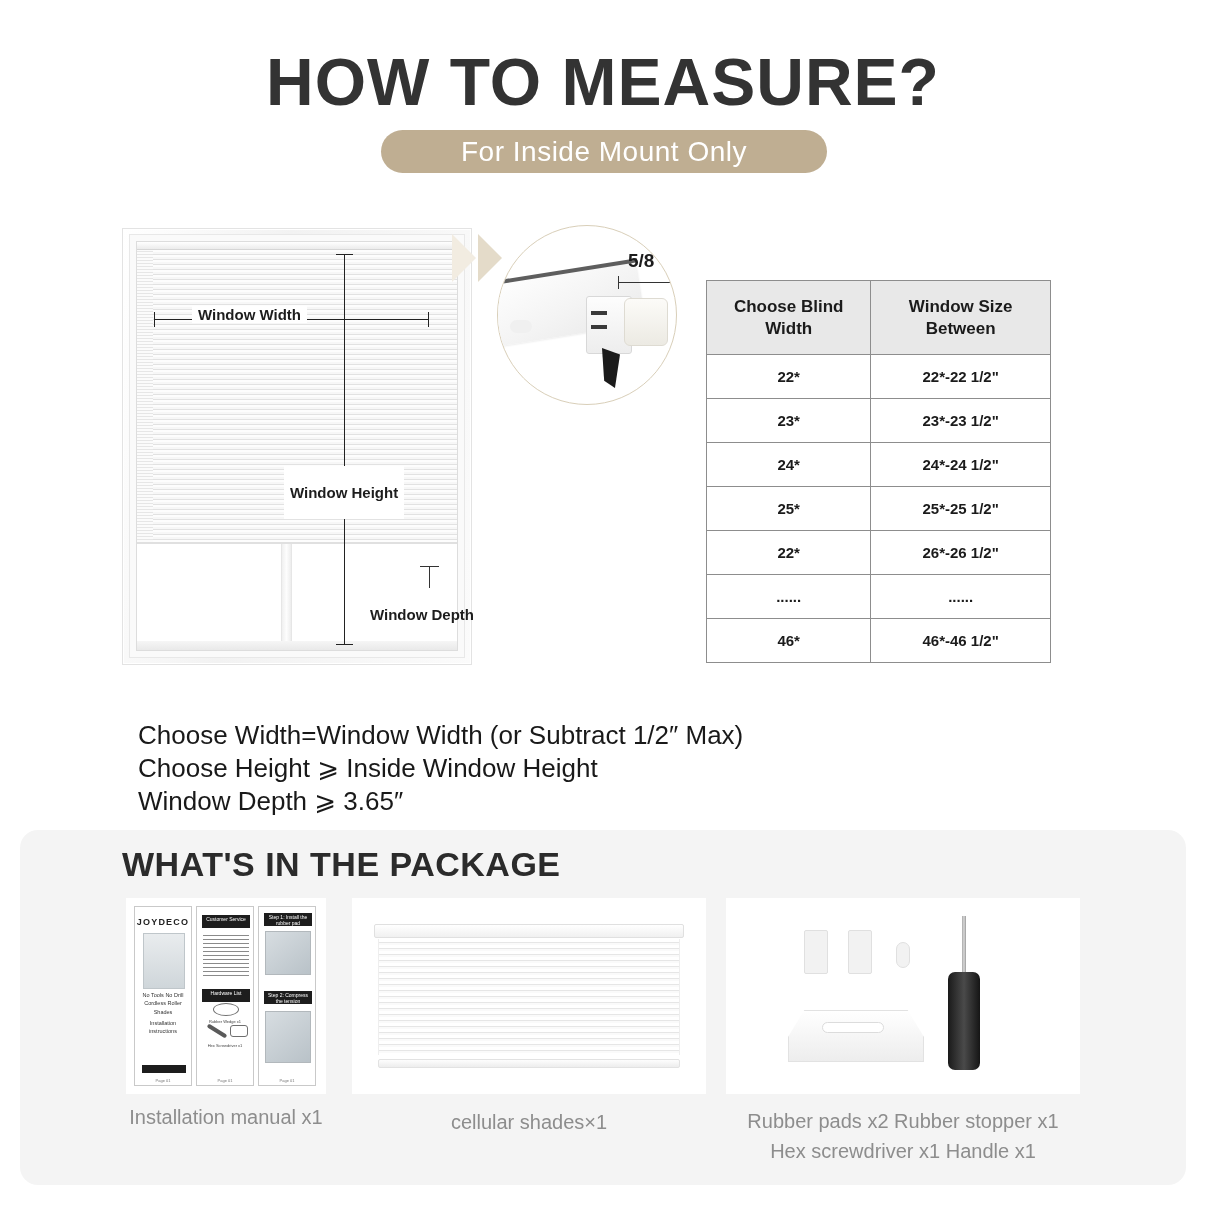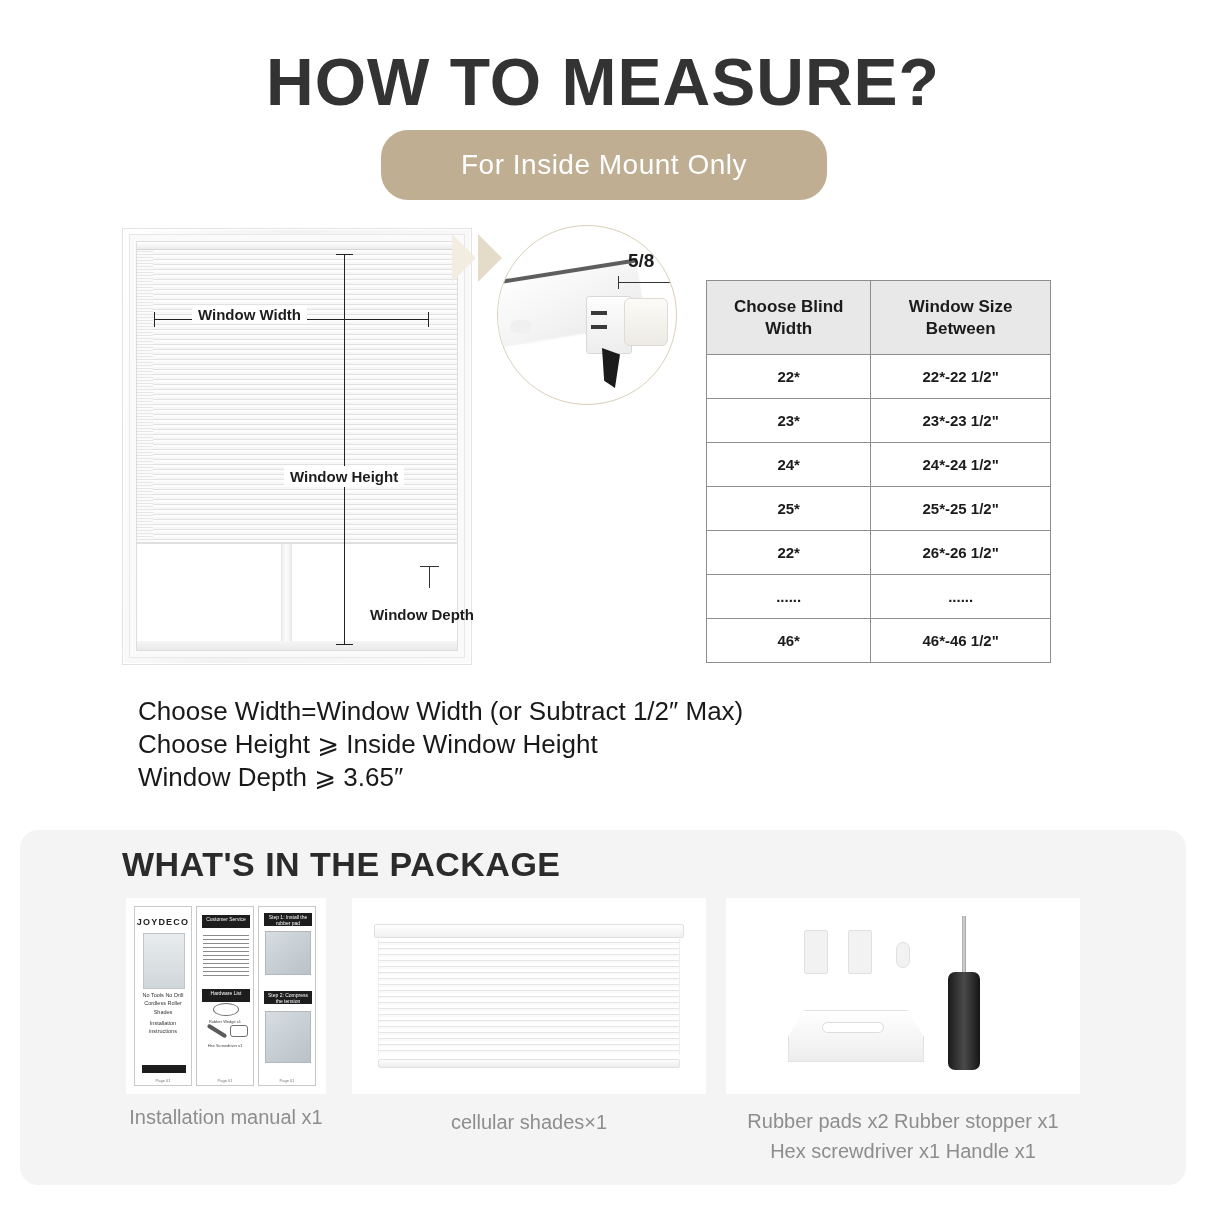--- a/index.html
+++ b/index.html
@@ -14,21 +14,21 @@
   
   .title {
     position:absolute; top:44px; left:0; width:1206px;
     text-align:center;
     font-size:66px; font-weight:bold; letter-spacing:1px;
     color:#333333;
     font-family:"Liberation Sans", sans-serif;
   }
   .badge {
     position:absolute; top:130px; left:381px;
-    width:446px; height:70px;
+    width:446px; height:43px;
     background:#bfae92;
     border-radius:27px;
     display:flex; align-items:center; justify-content:center;
   }
   .badge-text {
     color:#ffffff; font-size:28px; font-weight:300; letter-spacing:0.5px;
   }
 
   
   .window-wrap { position:absolute; left:122px; top:228px; width:350px; height:437px; }
@@ -104,21 +104,21 @@
     position:absolute; left:222px; top:26px; width:1px; height:391px;
     background:#222;
   }
   .dim-height::before, .dim-height::after{
     content:""; position:absolute; left:-8px; width:17px; height:1px; background:#222;
   }
   .dim-height::before{ top:0; }
   .dim-height::after { bottom:0; }
   .lbl-height {
     position:absolute; left:162px; top:238px;
-    background:#ffffff; padding:2px 6px;
+    background:#ffffff; padding:18px 6px;
     font-size:15px; font-weight:600; color:#1d1d1d; white-space:nowrap;
   }
   .depth-mark{
     position:absolute; left:298px; top:338px; width:19px; height:22px;
   }
   .depth-mark::before{
     content:""; position:absolute; left:0; top:0; width:19px; height:1px; background:#333;
   }
   .depth-mark::after{
     content:""; position:absolute; left:9px; top:0; width:1px; height:22px; background:#333;
@@ -214,21 +214,21 @@
     font-weight:bold;
     font-size:17px;
     height:74px;
     line-height:1.25;
     padding:0 10px;
   }
   .size-table td{ background:#ffffff; }
 
   
   .rules{
-    position:absolute; left:138px; top:696px;
+    position:absolute; left:138px; top:720px;
     font-size:26px; line-height:1.20; color:#191919;
     white-space:nowrap;
   }
   .rules div{ margin-bottom:2px; }
 
   
   .pkg-panel{
     position:absolute; left:20px; top:830px;
     width:1166px; height:355px;
     background:#f4f4f4;

